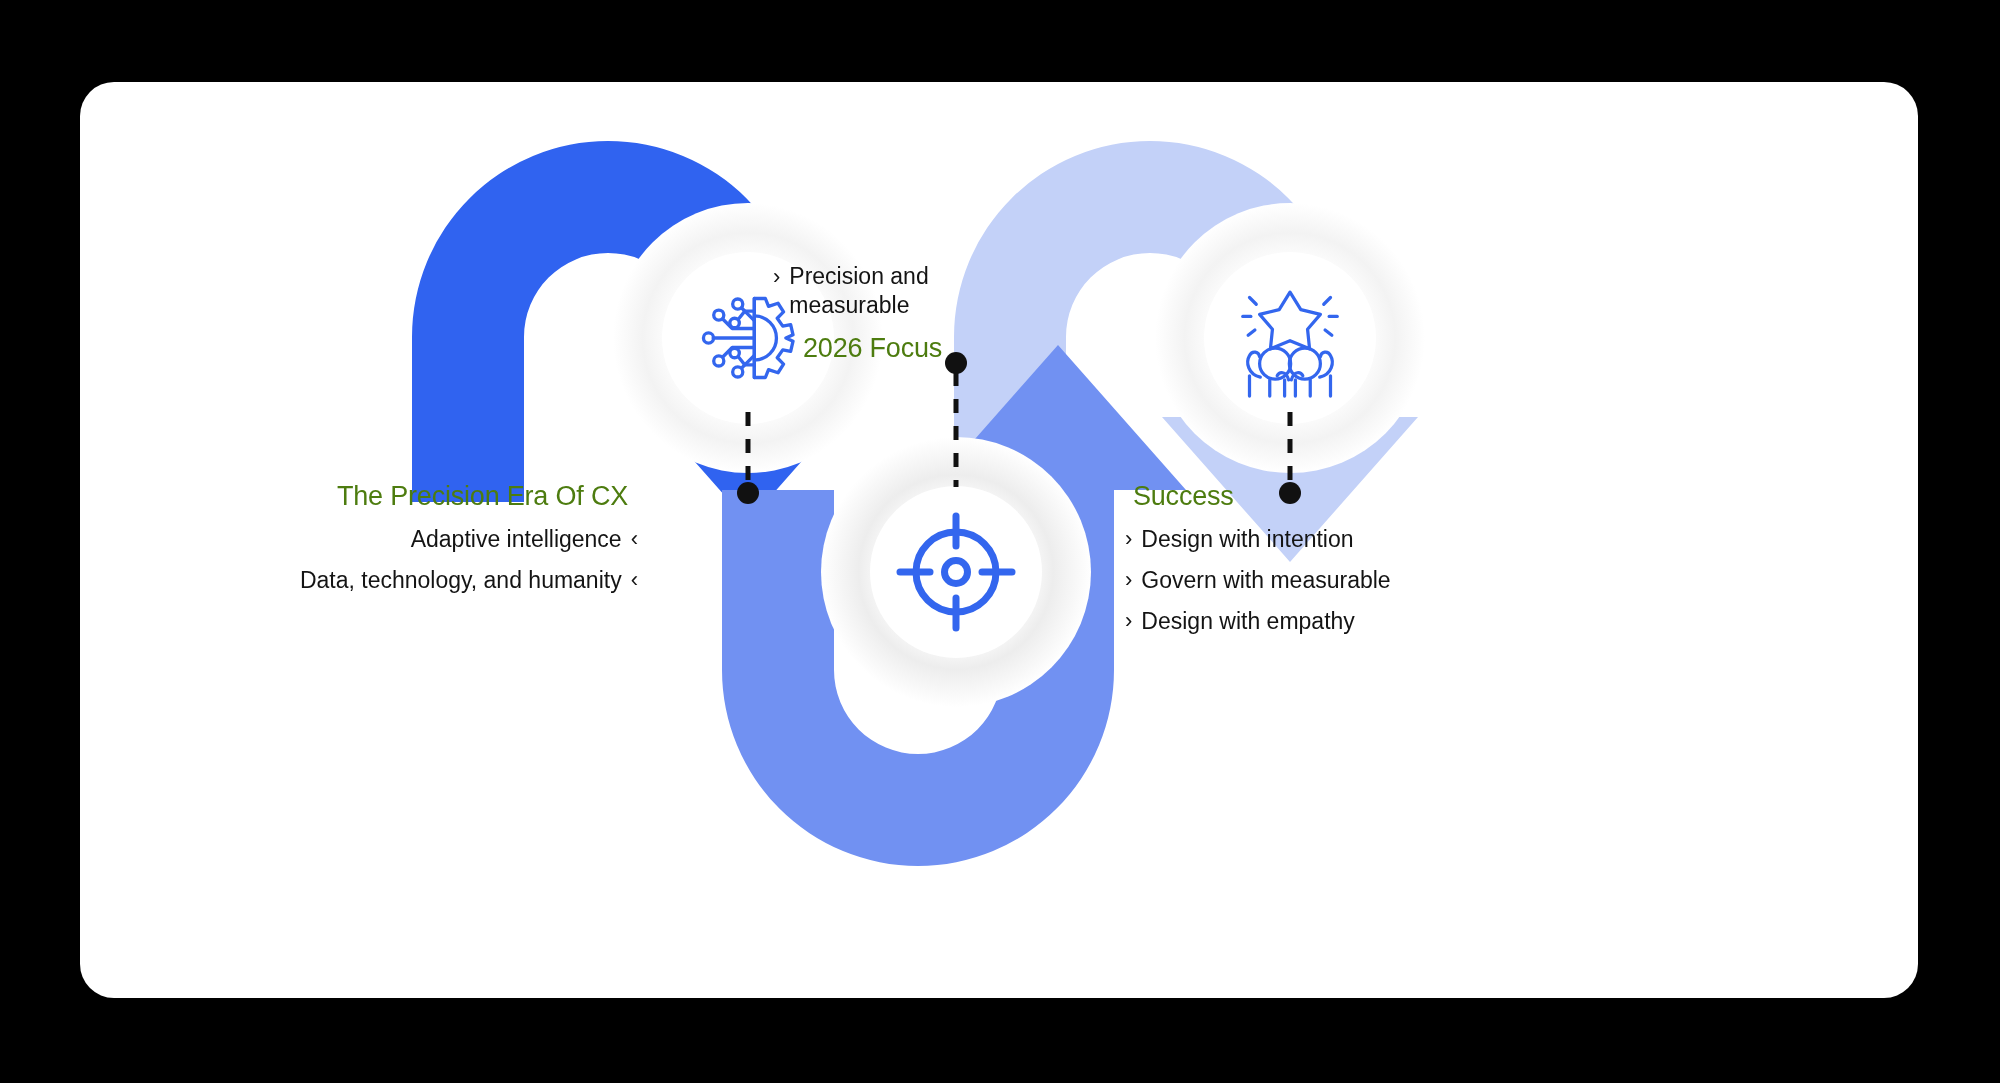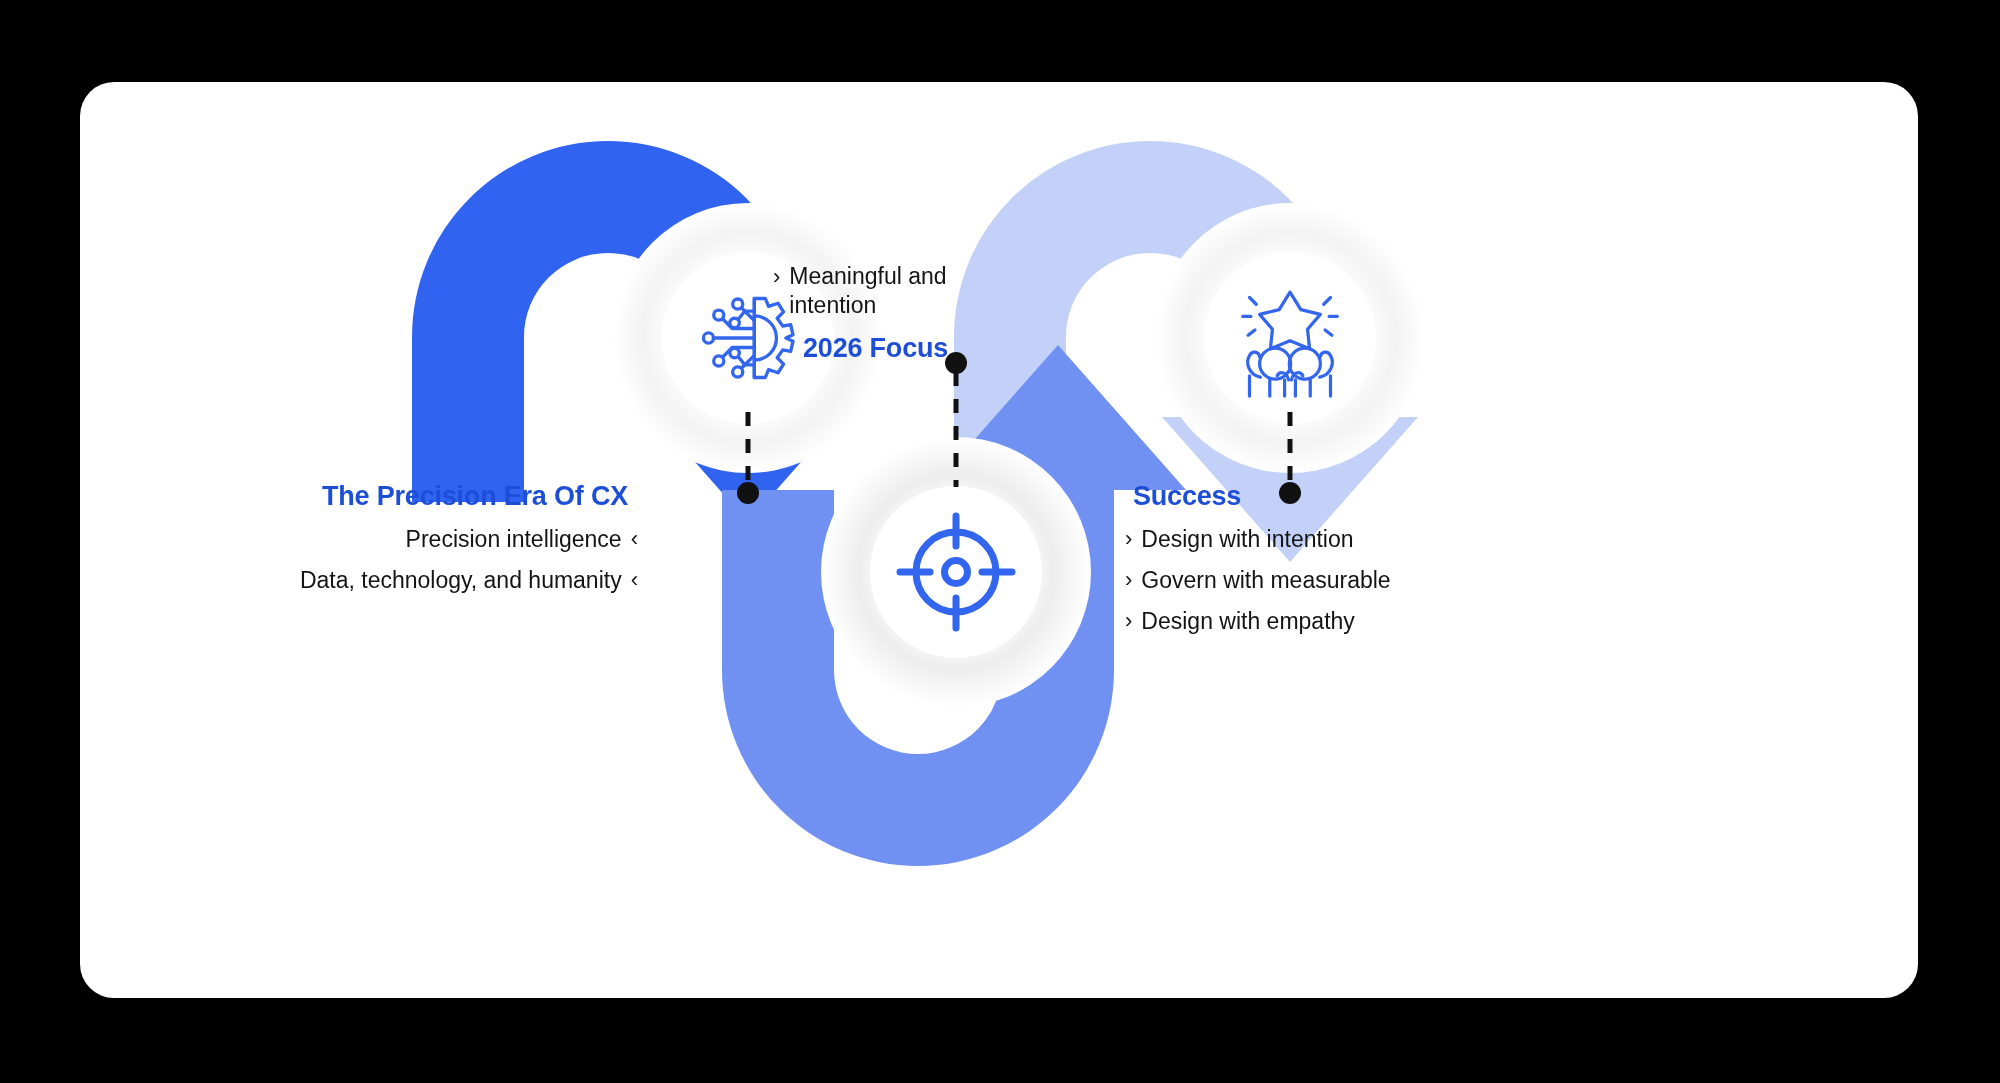--- a/index.html
+++ b/index.html
@@ -21,23 +21,23 @@
   #stage{
     position:absolute;
     left:0;top:0;
     width:1838px;height:916px;
   }
   svg.flow{position:absolute;left:0;top:0;width:1838px;height:916px;}
 
   
   .txt{position:absolute;}
   .heading{
-    font-weight:bold;
+    font-weight:normal;
     font-size:27px;
-    color:#1d4ed8;
+    color:#4d7c0f;
     letter-spacing:-0.2px;
     white-space:nowrap;
     line-height:1.1;
   }
   .bullet-row{
     font-size:23px;
     color:#141414;
     white-space:nowrap;
     line-height:1.35;
     display:flex;
@@ -236,34 +236,34 @@
         <circle cx="668" cy="411" r="11"></circle>
         <circle cx="876" cy="281" r="11"></circle>
         <circle cx="1210" cy="411" r="11"></circle>
       </g>
     </svg>
 
     <div class="txt" id="left-block">
       <div class="heading">The Precision Era Of CX</div>
       <div class="list">
         <div class="bullet-row">
-          <span>Precision intelligence</span>
+          <span>Adaptive intelligence</span>
           <span class="chev">‹</span>
         </div>
         <div class="bullet-row">
           <span>Data, technology, and humanity</span>
           <span class="chev">‹</span>
         </div>
       </div>
     </div>
 
     <div class="txt" id="center-block">
       <div class="bullet-row">
         <span class="chev">›</span>
-        <span>Meaningful and intention</span>
+        <span>Precision and measurable</span>
       </div>
       <div class="heading">2026 Focus</div>
     </div>
 
     <div class="txt" id="right-block">
       <div class="heading">Success</div>
       <div class="list">
         <div class="bullet-row">
           <span class="chev">›</span>
           <span>Design with intention</span>

